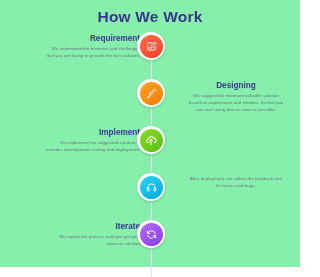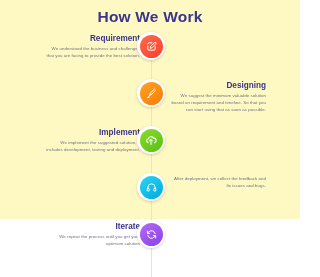--- a/index.html
+++ b/index.html
@@ -8,22 +8,22 @@
     width: 300px;
     height: 277px;
     background: #ffffff;
     font-family: "Liberation Sans", sans-serif;
     overflow: hidden;
   }
 
   #page {
     position: relative;
     width: 300px;
-    height: 219px;
-    background: #fef9c3;
+    height: 267px;
+    background: #86efac;
   }
 
   
   .page-title {
     position: absolute;
     top: 8px;
     left: 0;
     width: 300px;
     text-align: center;
     font-size: 15.5px;
@@ -59,22 +59,22 @@
   .tl-text {
     position: absolute;
     top: 0;
     width: 96px;
   }
   .tl-row.side-left .tl-text {
     left: 44px;
     text-align: right;
   }
   .tl-row.side-right .tl-text {
-    left: 170px;
-    text-align: right;
+    left: 188px;
+    text-align: center;
   }
 
   .tl-heading {
     font-size: 8.2px;
     font-weight: bold;
     color: #3b358c;
     line-height: 1.15;
     margin-bottom: 1.5px;
   }
 

